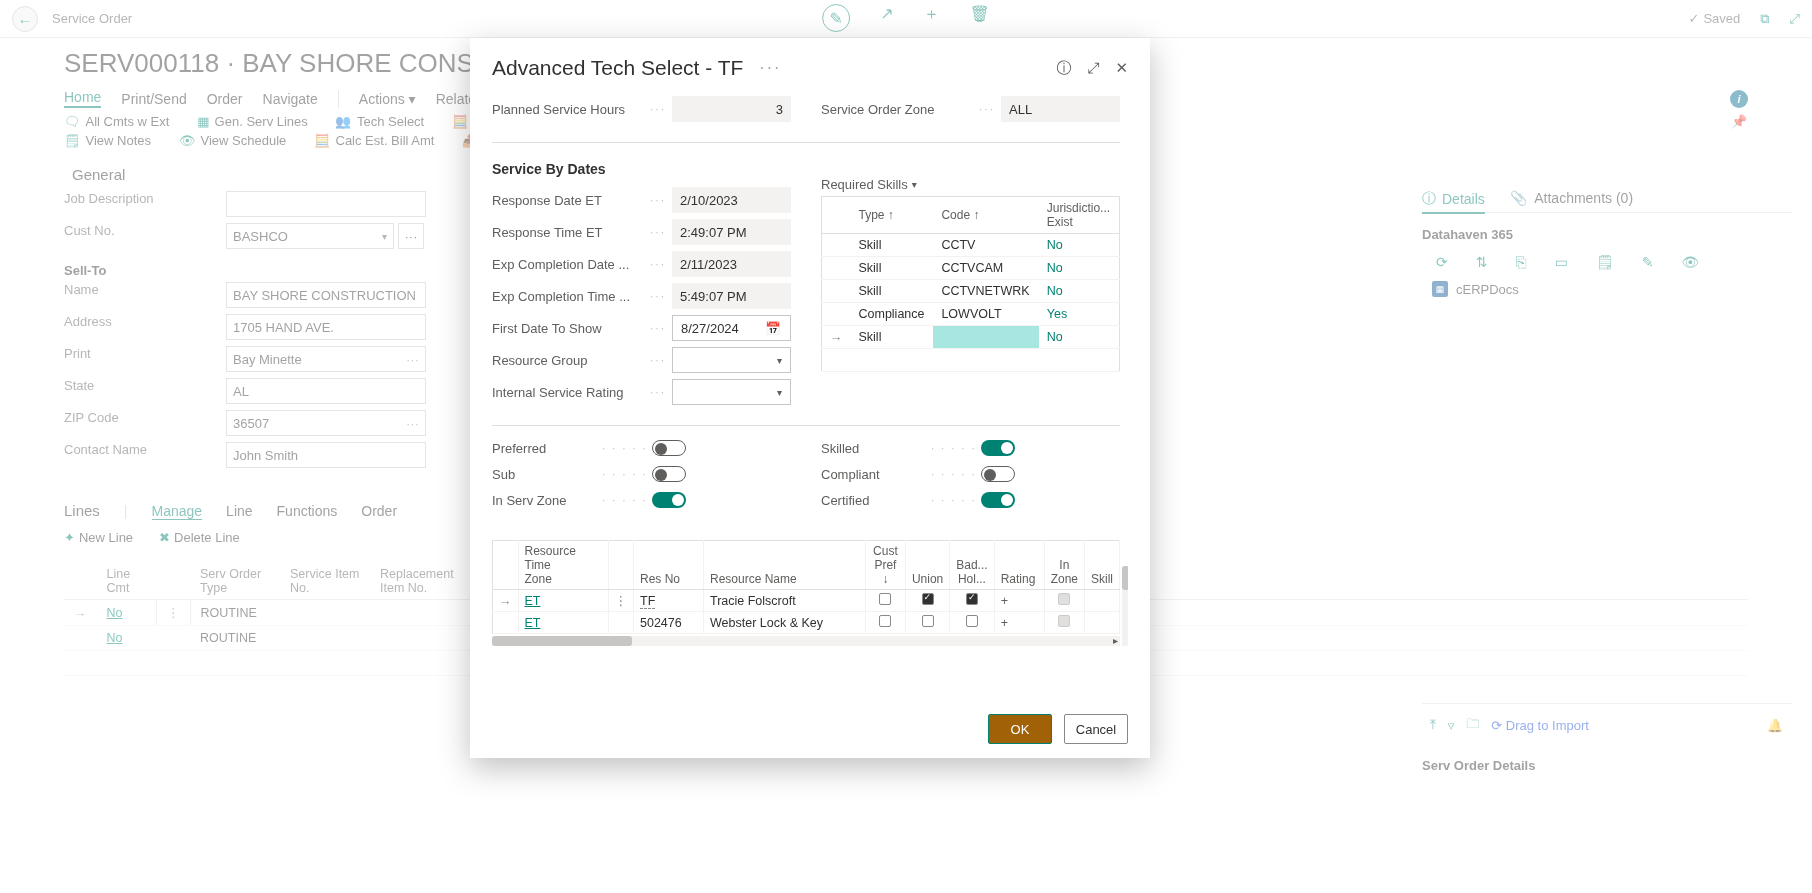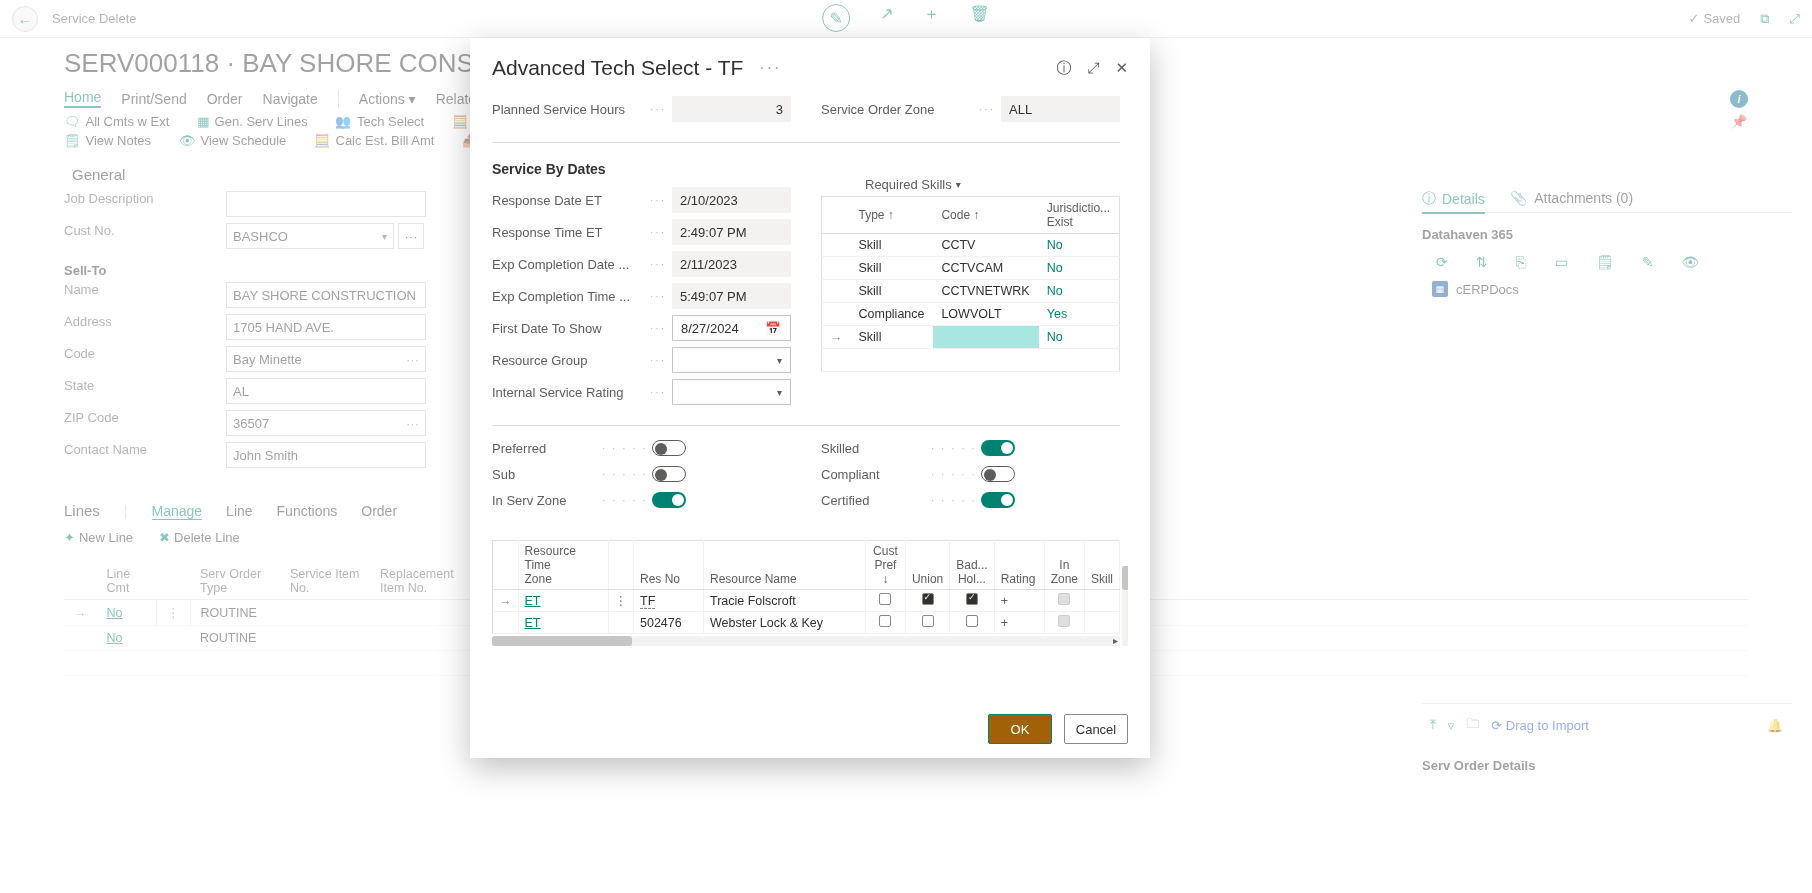--- a/index.html
+++ b/index.html
@@ -276,21 +276,21 @@
   .m-field .mi.editable {
     background:#fff;border:1px solid #c8c6c4;
   }
   .m-field .mi .cal{ margin-left:auto; color:#605e5c;font-size:13px;}
   .m-field .mi.sel::after{content:"▾";margin-left:auto;color:#605e5c;font-size:10px;}
 
   hr.m-sep { border:none;border-top:1px solid #e1dfdd; margin:14px 0;}
 
   h3.msec { font-size:14px;font-weight:600;margin:4px 0 10px 0;}
 
-  .req-skills-head{ font-size:13px;color:#605e5c; display:flex;align-items:center;gap:4px; margin-bottom:4px;margin-left:44px;}
+  .req-skills-head{ font-size:13px;color:#605e5c; display:flex;align-items:center;gap:4px; margin-bottom:4px;}
   .req-skills-head::after{content:"▾";font-size:10px;}
 
   table.skills {
     border-collapse:collapse; width:100%; font-size:12.5px;
     border:1px solid #e1dfdd;
   }
   table.skills th {
     text-align:left;font-weight:400;color:#605e5c;
     padding: 4px 8px;
     border-bottom:1px solid #e1dfdd;
@@ -374,21 +374,21 @@
 </style>
 </head>
 <body>
 
 <div class="page">
 
   <div class="bg">
 
     <div class="top-bar">
       <div class="back-btn">←</div>
-      <div>Service Delete</div>
+      <div>Service Order</div>
       <div class="top-center-actions">
         <span class="circ">✎</span>
         <span>↗</span>
         <span>＋</span>
         <span>🗑</span>
       </div>
       <div class="top-actions">
         <span class="saved">✓ <span>Saved</span></span>
         <span>⧉</span>
         <span>⤢</span>
@@ -469,21 +469,21 @@
 
         <div class="field-row">
           <span class="lbl">Name</span>
           <div class="inp">BAY SHORE CONSTRUCTION</div>
         </div>
         <div class="field-row">
           <span class="lbl">Address</span>
           <div class="inp">1705 HAND AVE.</div>
         </div>
         <div class="field-row">
-          <span class="lbl">Code</span>
+          <span class="lbl">Print</span>
           <div class="inp">
               <span>Bay Minette</span>
               <span style="margin-left:auto;color:#888">···</span>
             </div>
         </div>
         <div class="field-row">
           <span class="lbl">State</span>
           <div class="inp">AL</div>
         </div>
         <div class="field-row">

